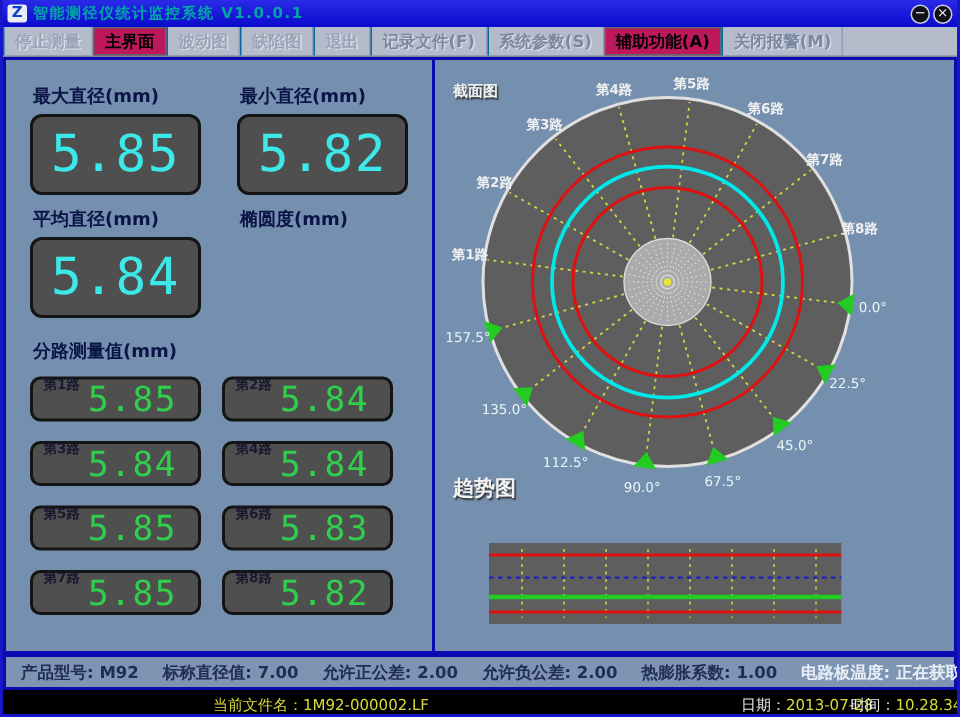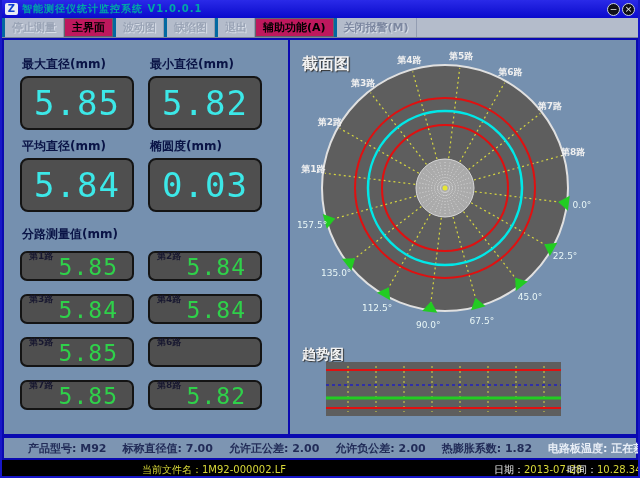--- a/index.html
+++ b/index.html
@@ -12,50 +12,50 @@
   .titlebar{height:18px;background:linear-gradient(180deg,#2A2AE8,#0A0ACC);display:flex;align-items:center;padding:0 3px;}
   .app-icon{width:13px;height:12px;background:#E8ECF4;border-radius:2px;color:#1040D0;font-size:10px;font-weight:bold;
     line-height:12px;text-align:center;margin-right:4px;}
   .title-text{color:#00A6A6;font-size:10px;font-weight:bold;letter-spacing:1px;flex:1;white-space:nowrap;overflow:hidden;}
   .win-btns{display:flex;gap:2px;}
   .wbtn{width:13px;height:13px;border-radius:50%;background:#101018;border:1px solid #C8D0E0;color:#F0F0F0;
     font-size:9px;line-height:11px;text-align:center;cursor:pointer;}
   
   .menubar{height:20px;background:#B4BCCB;display:flex;align-items:stretch;border-bottom:1px solid #7A849A;}
   .mitem{display:flex;align-items:center;padding:0 7px;font-size:11px;font-weight:bold;
-    border-right:1px solid #939DB2;border-left:3px solid #0369a1;white-space:nowrap;cursor:pointer;}
+    border-right:1px solid #939DB2;border-left:1px solid #0369a1;white-space:nowrap;cursor:pointer;}
   .mitem.disabled{color:#9AA4B6;text-shadow:1px 1px 0 #D8DEE8;}
   .mitem.enabled{color:#7C87A0;text-shadow:1px 1px 0 #D8DEE8;}
   .mitem.selected{background:#be185d;color:#000;border:1px solid #60646E;}
   
   .content{position:relative;height:398px;border:2px solid #0A0AB0;display:flex;background:#7590AF;}
   .left-panel{width:286px;border-right:2px solid #0A0AB0;padding:16px 0 0 16px;position:relative;}
   .right-panel{flex:1;position:relative;}
   
-  .gauge-grid{display:grid;grid-template-columns:128px 128px;column-gap:0;}
+  .gauge-grid{display:grid;grid-template-columns:128px 128px;column-gap:10px;}
   .gauge{margin-bottom:8px;}
   .glabel{font-size:12px;font-weight:bold;color:#0A1446;margin:0 0 3px 2px;white-space:nowrap;}
   .gbox{width:114px;height:54px;background:#4F4F4F;border:2px solid #141414;border-radius:8px;
     display:flex;align-items:center;justify-content:center;}
   .gval{font-family:"DejaVu Sans Mono","Liberation Mono",monospace;font-size:34px;color:#3CE8E8;letter-spacing:1px;}
   .section-label{font-size:12px;font-weight:bold;color:#0A1446;margin:6px 0 8px 2px;}
   .chan-grid{display:grid;grid-template-columns:128px 128px;row-gap:13px;}
   .chan{position:relative;width:114px;height:30px;background:#4F4F4F;border:2px solid #141414;border-radius:7px;}
   .clabel{position:absolute;top:-3px;left:7px;font-size:9px;font-weight:bold;color:#181830;}
   .cval{position:absolute;right:14px;top:1px;font-family:"DejaVu Sans Mono","Liberation Mono",monospace;
     font-size:23px;color:#2FD14A;letter-spacing:1px;}
   
   .chart-title{position:absolute;color:#F2F2F2;font-weight:bold;text-shadow:1px 1px 1px #333;}
-  .sec-title{left:12px;top:14px;font-size:16px;}
-  .trend-title{left:12px;top:306px;font-size:14px;}
+  .sec-title{left:12px;top:14px;font-size:10px;}
+  .trend-title{left:12px;top:277px;font-size:14px;}
   #section-svg{position:absolute;left:0;top:0;}
   #trend-svg{position:absolute;left:36px;top:322px;}
   
   .status1{height:24px;border:2px solid #0A0AB0;background:#7D95B2;display:flex;align-items:center;
-    padding:0 24px;font-size:11px;font-weight:bold;color:#222C58;white-space:nowrap;}
+    padding:0 10px;font-size:11px;font-weight:bold;color:#222C58;white-space:nowrap;}
   .status1 .pair{margin-right:16px;}
   .status1 .white{color:#E8EEF6;}
   .status2{position:relative;height:18px;background:#000;font-size:10px;white-space:nowrap;}
   .status2 .pair{position:absolute;top:3px;}
   .s2label{color:#E8E8E8;}
   .s2value{color:#D8D838;}
   .s2yellow{color:#D8D838;}
 </style>
 </head>
 <body>
@@ -70,20 +70,22 @@
       <span class="wbtn">×</span>
     </span>
   </div>
 
   <div class="menubar">
     <span class="mitem disabled">停止测量</span>
     <span class="mitem selected">主界面</span>
     <span class="mitem disabled">波动图</span>
     <span class="mitem disabled">缺陷图</span>
     <span class="mitem disabled">退出</span>
+    <span class="mitem enabled">记录文件(F)</span>
+    <span class="mitem enabled">系统参数(S)</span>
     <span class="mitem selected">辅助功能(A)</span>
     <span class="mitem enabled">关闭报警(M)</span>
 
   </div>
 
   <div class="content">
 
     <div class="left-panel">
       <div class="gauge-grid">
         <div class="gauge">
@@ -99,23 +101,20 @@
             </div>
         </div>
         <div class="gauge">
           <div class="glabel">平均直径(mm)</div>
           <div class="gbox">
               <span class="gval">5.84</span>
             </div>
         </div>
         <div class="gauge">
           <div class="glabel">椭圆度(mm)</div>
-          <div class="gbox">
-              <span class="gval">0.03</span>
-            </div>
         </div>
       </div>
 
       <div class="section-label">分路测量值(mm)</div>
 
       <div class="chan-grid">
         <div class="chan">
           <span class="clabel">第1路</span>
           <span class="cval">5.85</span>
         </div>
@@ -130,20 +129,21 @@
         <div class="chan">
           <span class="clabel">第4路</span>
           <span class="cval">5.84</span>
         </div>
         <div class="chan">
           <span class="clabel">第5路</span>
           <span class="cval">5.85</span>
         </div>
         <div class="chan">
           <span class="clabel">第6路</span>
+          <span class="cval">5.83</span>
         </div>
         <div class="chan">
           <span class="clabel">第7路</span>
           <span class="cval">5.85</span>
         </div>
         <div class="chan">
           <span class="clabel">第8路</span>
           <span class="cval">5.82</span>
         </div>
       </div>
@@ -251,21 +251,21 @@
         <line x1="0" y1="36" x2="235" y2="36" stroke="#22CC22" stroke-width="3"></line>
       </svg>
     </div>
   </div>
 
   <div class="status1">
     <span class="pair"><span>产品型号:</span> <span>M92</span></span>
     <span class="pair"><span>标称直径值:</span> <span>7.00</span></span>
     <span class="pair"><span>允许正公差:</span> <span>2.00</span></span>
     <span class="pair"><span>允许负公差:</span> <span>2.00</span></span>
-    <span class="pair"><span>热膨胀系数:</span> <span>1.82</span></span>
+    <span class="pair"><span>热膨胀系数:</span> <span>1.00</span></span>
     <span class="pair white"><span>电路板温度:</span> <span>正在获取，稍等片刻...</span></span>
   </div>
 
   <div class="status2">
     <span class="pair" style="left:140px">
       <span class="s2yellow">当前文件名：</span><span class="s2yellow">1M92-000002.LF</span>
     </span>
     <span class="pair" style="left:492px">
       <span class="s2label">日期：</span><span class="s2value">2013-07-28</span>
     </span>

